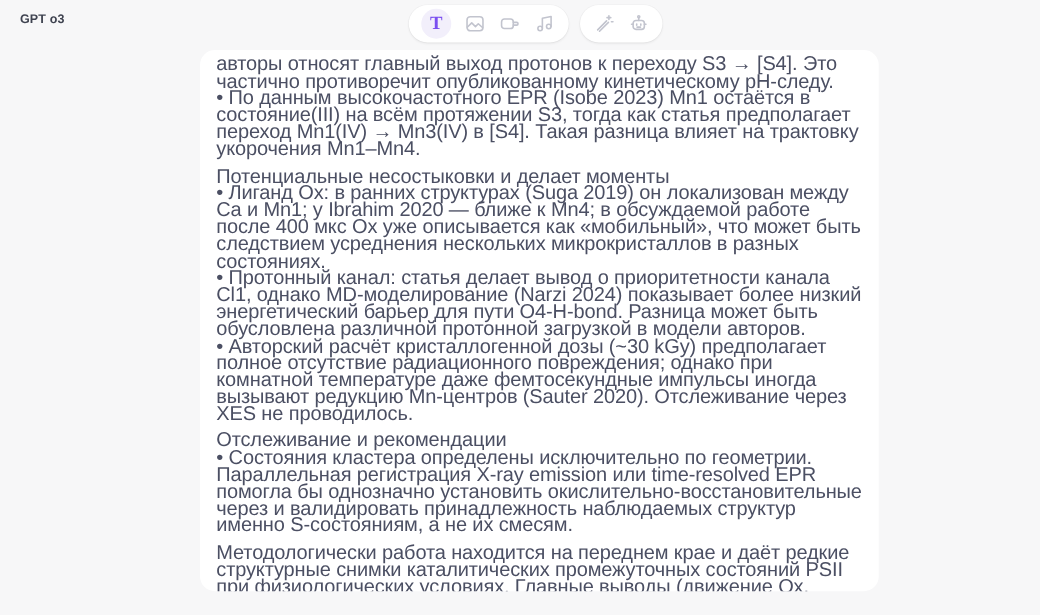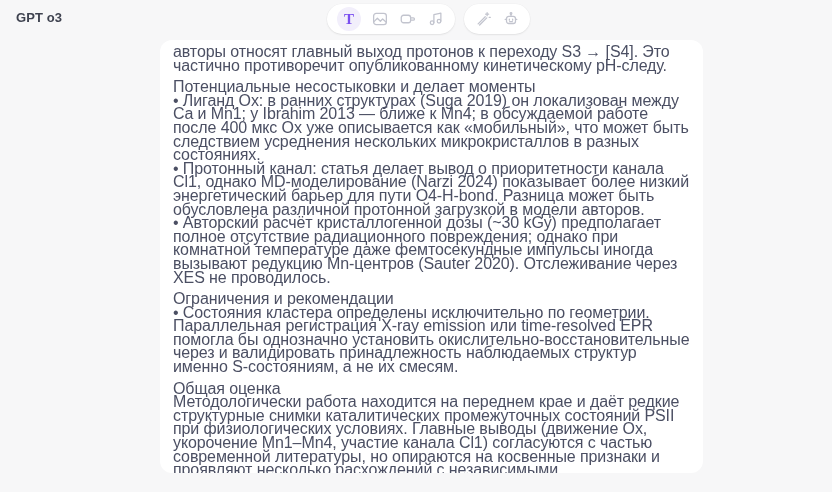--- a/index.html
+++ b/index.html
@@ -6,21 +6,21 @@
   html, body { width: 832px; height: 492px; }
   body {
     position: relative;
     background: #f7f7f8;
     font-family: "Liberation Sans", "DejaVu Sans", sans-serif;
     overflow: hidden;
   }
   .model-label {
     position: absolute;
     left: 16px; top: 10px;
-    font-size: 13px;
+    font-size: 10px;
     font-weight: 700;
     color: #3f4350;
     letter-spacing: 0.1px;
   }
   .toolbar {
     position: absolute;
     left: 327px; top: 4px;
     display: flex;
     gap: 9px;
   }
@@ -125,33 +125,33 @@
       </svg>
     </button>
   </div>
 </div>
 
 <div class="card">
   <div class="doc">
 
     <section>
       <div class="line">авторы относят главный выход протонов к переходу S3 → [S4]. Это частично противоречит опубликованному кинетическому pH-следу.</div>
+      <div class="line">• По данным высокочастотного EPR (Isobe 2023) Mn1 остаётся в состояние(III) на всём протяжении S3, тогда как статья предполагает переход Mn1(IV) → Mn3(IV) в [S4]. Такая разница влияет на трактовку укорочения Mn1–Mn4.</div>
     </section>
 
     <section>
       <div class="line">Потенциальные несостыковки и делает моменты</div>
-      <div class="line">• Лиганд Ox: в ранних структурах (Suga 2019) он локализован между Ca и Mn1; у Ibrahim 2013 — ближе к Mn4; в обсуждаемой работе после 400 мкс Ox уже описывается как «мобильный», что может быть следствием усреднения нескольких микрокристаллов в разных состояниях.</div>
+      <div class="line">• Лиганд Ox: в ранних структурах (Suga 2019) он локализован между Ca и Mn1; у Ibrahim 2020 — ближе к Mn4; в обсуждаемой работе после 400 мкс Ox уже описывается как «мобильный», что может быть следствием усреднения нескольких микрокристаллов в разных состояниях.</div>
       <div class="line">• Протонный канал: статья делает вывод о приоритетности канала Cl1, однако MD-моделирование (Narzi 2024) показывает более низкий энергетический барьер для пути O4-H-bond. Разница может быть обусловлена различной протонной загрузкой в модели авторов.</div>
       <div class="line">• Авторский расчёт кристаллогенной дозы (~30 kGy) предполагает полное отсутствие радиационного повреждения; однако при комнатной температуре даже фемтосекундные импульсы иногда вызывают редукцию Mn-центров (Sauter 2020). Отслеживание через XES не проводилось.</div>
     </section>
 
     <section>
-      <div class="line">Ограничения и рекомендации</div>
+      <div class="line">Отслеживание и рекомендации</div>
       <div class="line">• Состояния кластера определены исключительно по геометрии. Параллельная регистрация X-ray emission или time-resolved EPR помогла бы однозначно установить окислительно-восстановительные через и валидировать принадлежность наблюдаемых структур именно S-состояниям, а не их смесям.</div>
     </section>
 
     <section>
-      <div class="line">Общая оценка</div>
       <div class="line">Методологически работа находится на переднем крае и даёт редкие структурные снимки каталитических промежуточных состояний PSII при физиологических условиях. Главные выводы (движение Ox, укорочение Mn1–Mn4, участие канала Cl1) согласуются с частью современной литературы, но опираются на косвенные признаки и проявляют несколько расхождений с независимыми спектроскопическими и теоретическими данными. Утверждения о точной химической природе [S4]-интермедиата, месте протонного выхода и модели образования O2 следует считать вероятными, но требующими подтверждения дополнительными методами.</div>
     </section>
 
   </div>
 </div>
 
 </body></html>

